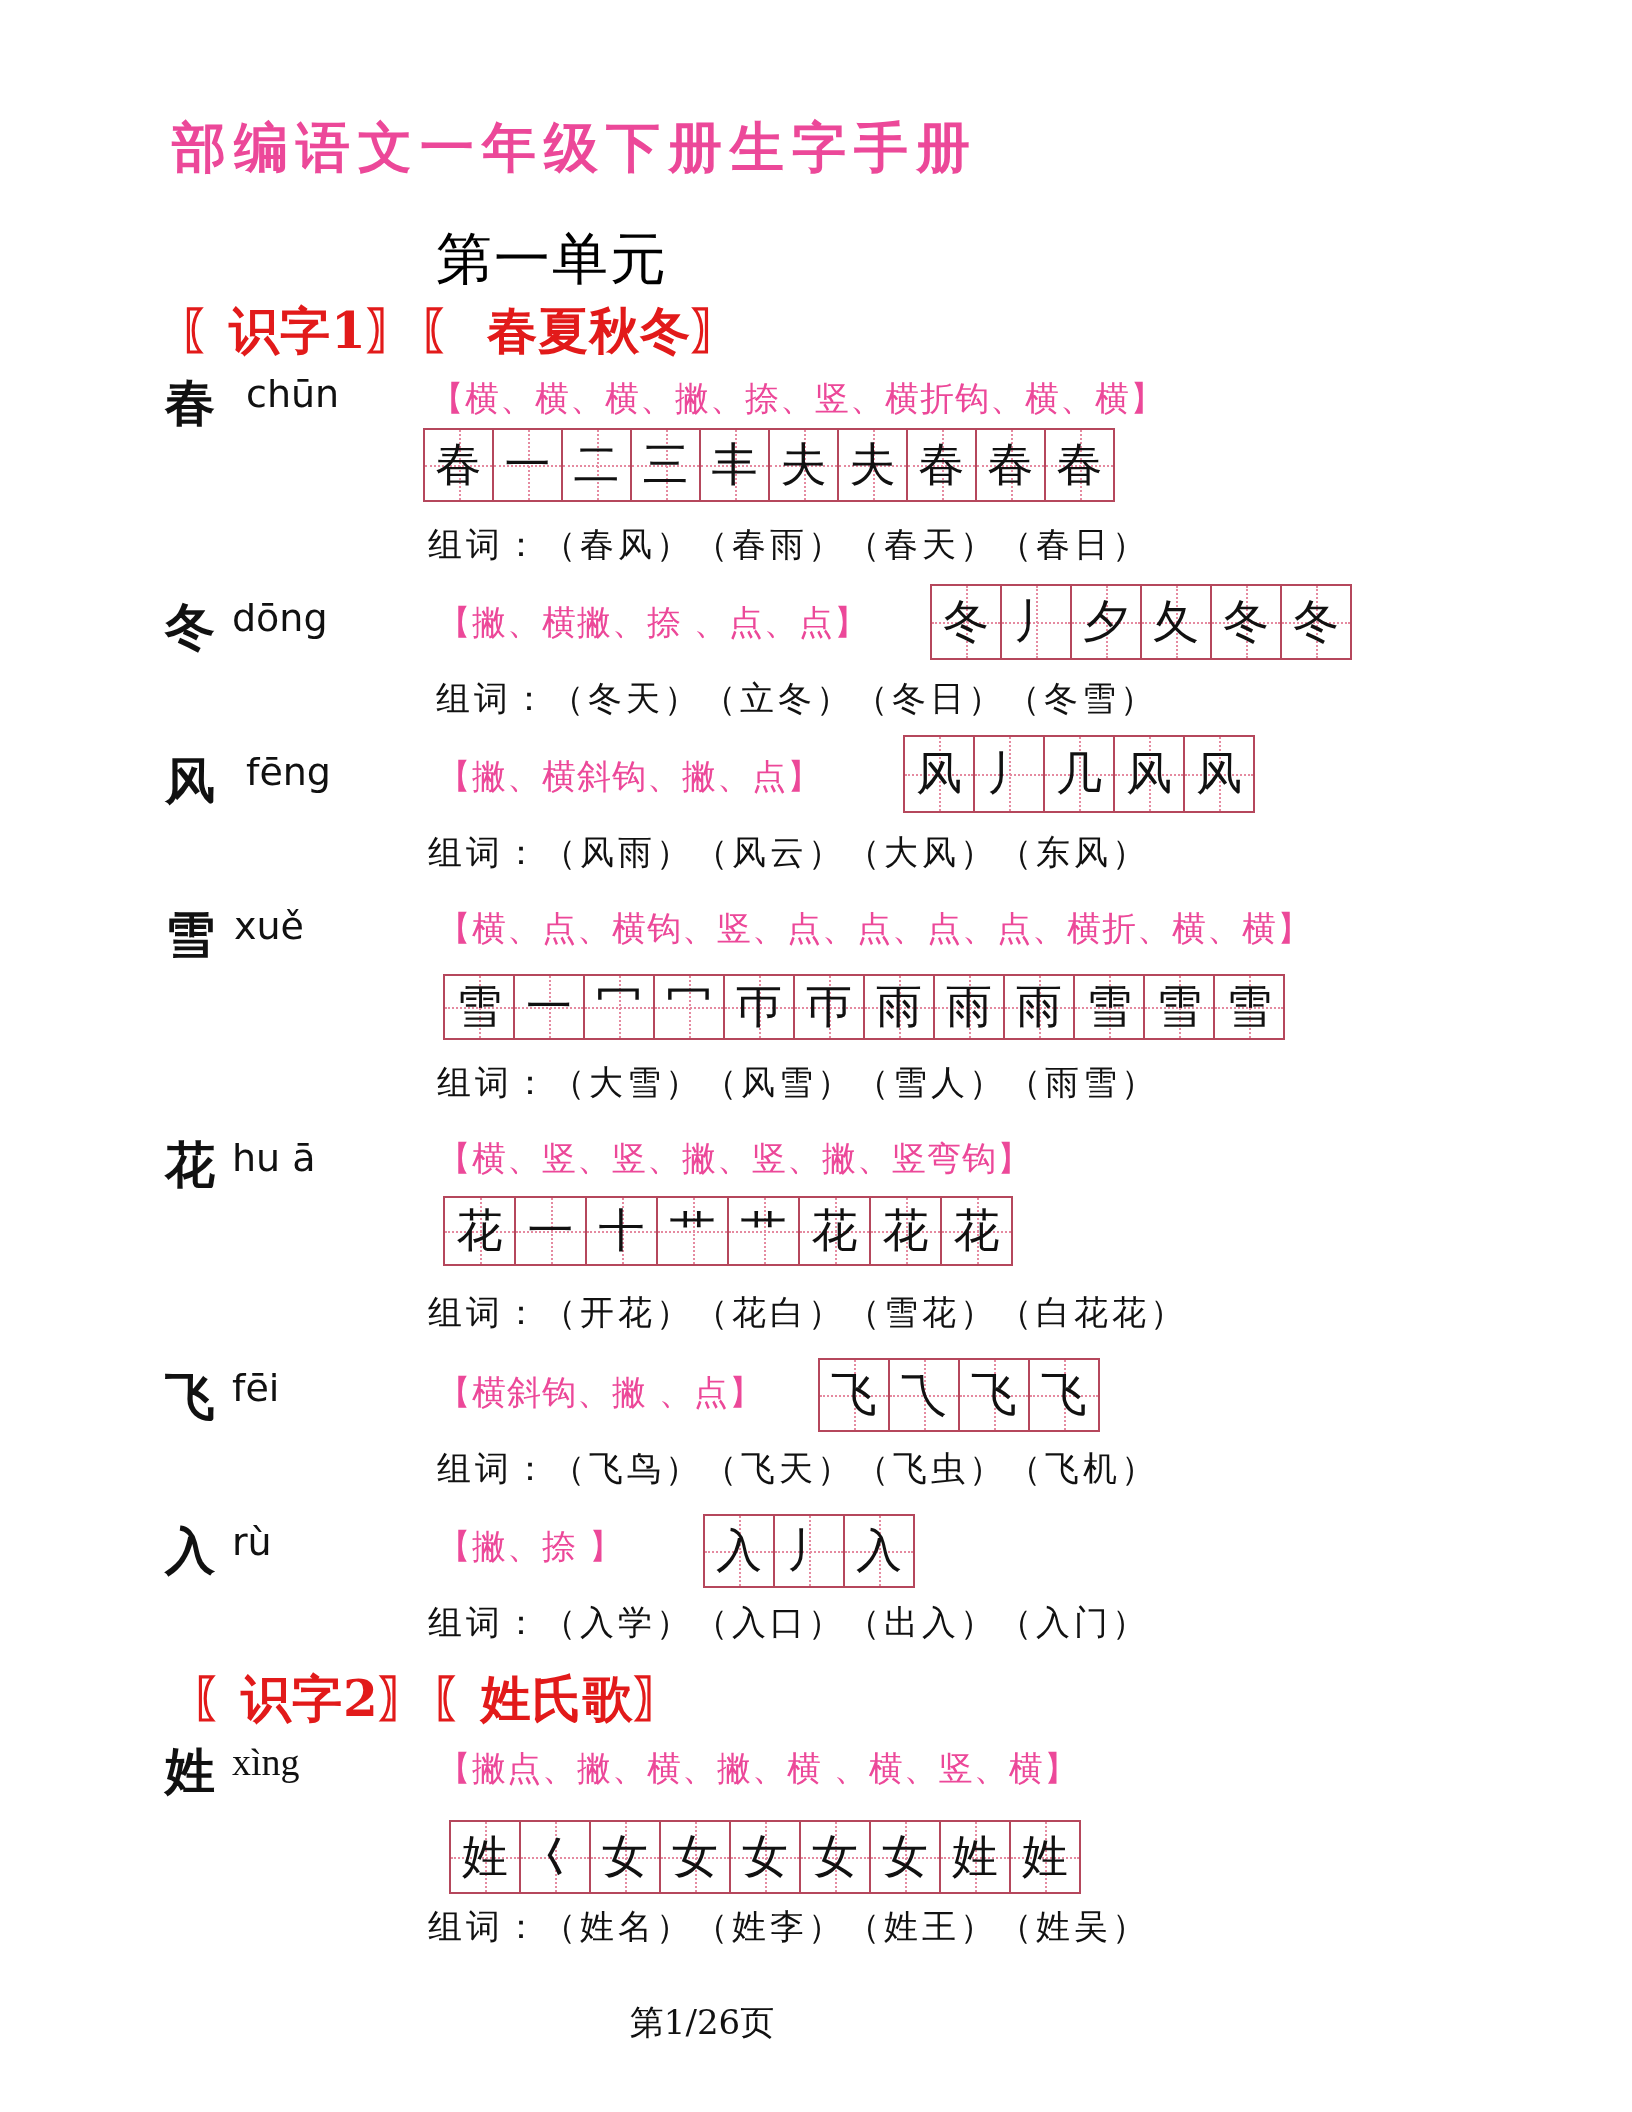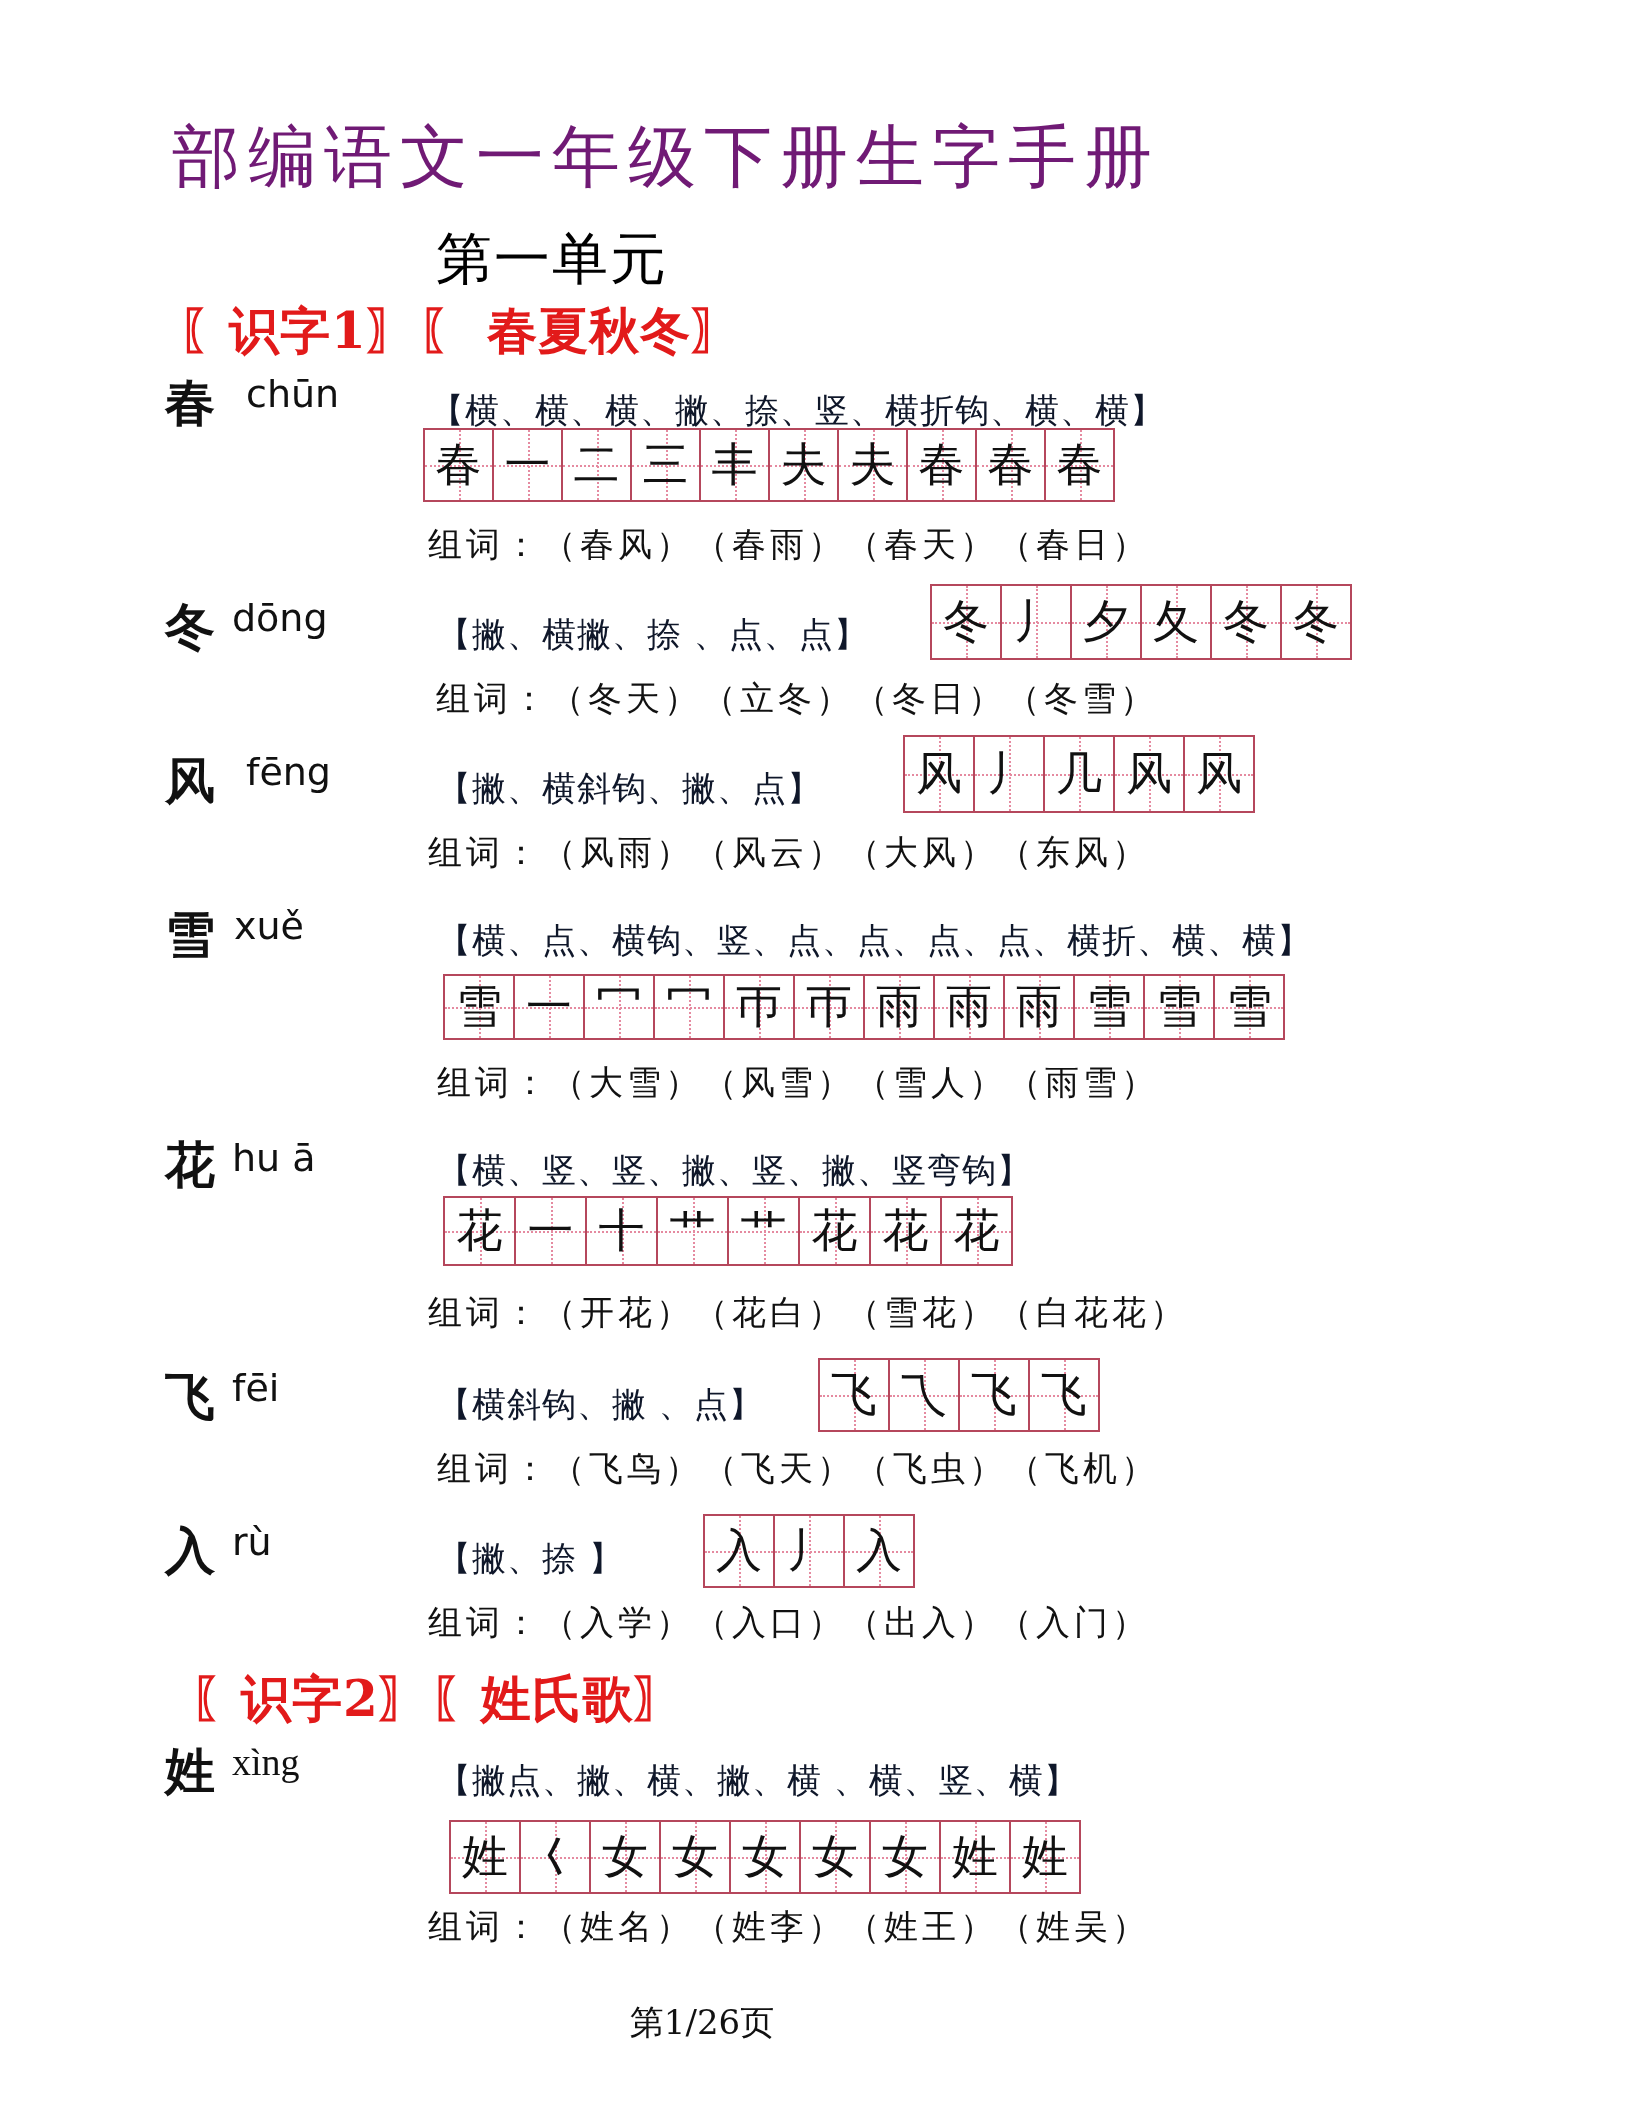--- a/index.html
+++ b/index.html
@@ -1,24 +1,24 @@
 <!DOCTYPE html>
 <html><head>
 <meta charset="utf-8">
 <style>
   html, body { margin: 0; padding: 0; background: #ffffff; }
   body { width: 1632px; height: 2112px; position: relative; overflow: hidden;
          font-family: "DejaVu Serif", "Liberation Serif", serif; color: #111; }
   .abs { position: absolute; white-space: nowrap; }
-  .title { left: 172px; top: 112px; font-size: 68px; letter-spacing: 8px; font-weight: normal; color: #701a75; }
+  .title { left: 172px; top: 112px; font-size: 54px; letter-spacing: 8px; font-weight: bold; color: #ec4899; }
   .unit { left: 436px; top: 222px; font-size: 56px; color: #000000; letter-spacing: 2px; }
   .lesson { font-size: 50px; color: #e21a1a; font-weight: bold; letter-spacing: 1px; }
   .hanzi { font-size: 50px; font-weight: bold; color: #111; }
   .pinyin { font-family: "DejaVu Sans", "Liberation Sans", sans-serif; font-size: 38px; color: #111; }
-  .strokes { font-size: 34px; color: #0f172a; letter-spacing: 1px; margin-top: 12px; }
+  .strokes { font-size: 34px; color: #ec4899; letter-spacing: 1px; }
   .words { font-size: 34px; color: #111; letter-spacing: 4px; }
   .grid { display: flex; border: 2px solid #b5475c; background: #fff; }
   .cell { position: relative; border-right: 2px solid #b5475c; display: flex; align-items: center; justify-content: center;
           font-size: 46px; color: #111; font-family: "DejaVu Serif", serif; }
   .cell:last-child { border-right: none; }
   .cell::before { content: ""; position: absolute; left: 0; right: 0; top: 50%; border-top: 2px dotted #e58aa0; }
   .cell::after { content: ""; position: absolute; top: 0; bottom: 0; left: 50%; border-left: 2px dotted #e58aa0; }
   .cell span { position: relative; z-index: 1; }
   .footer { left: 0; width: 1404px; top: 2000px; text-align: center; font-size: 34px; color: #111; }
 </style>

